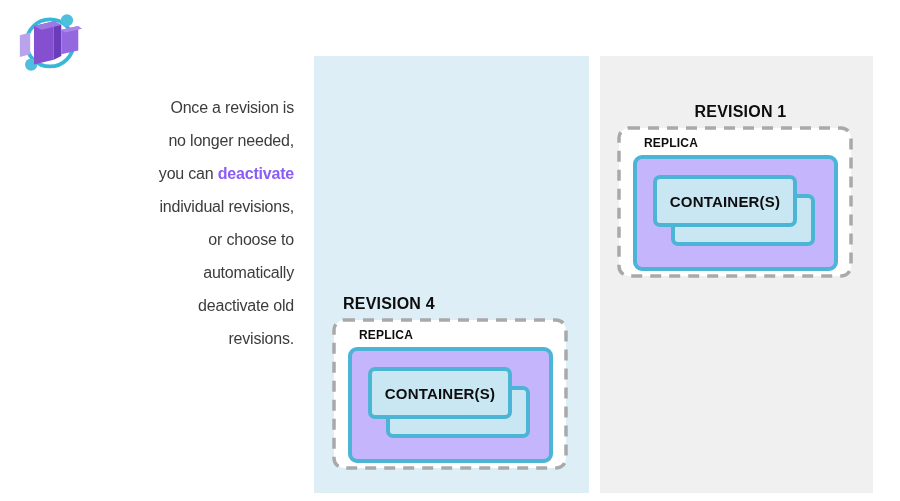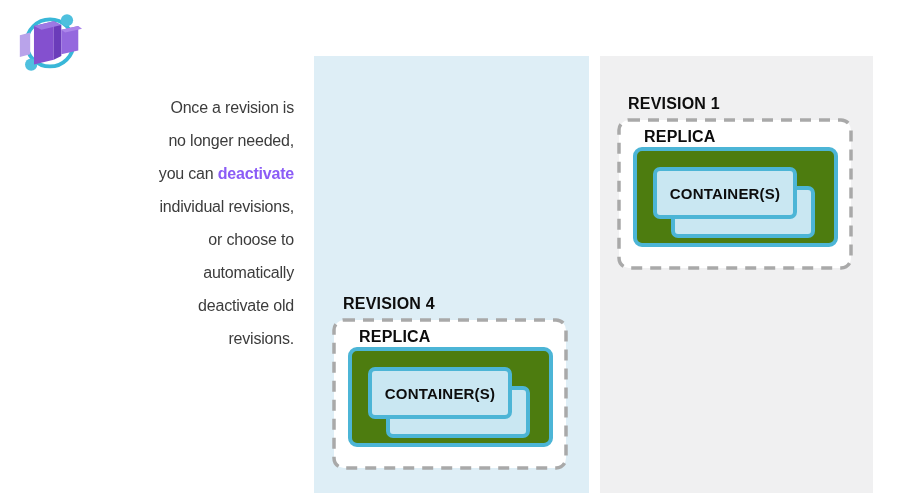--- a/index.html
+++ b/index.html
@@ -37,41 +37,41 @@
   .col-header.inactive { left: 596px; width: 282px; }
 
   
   .panel { position: absolute; top: 56px; height: 437px; }
   .panel.active   { left: 314px; width: 275px; background: #deeef6; }
   .panel.inactive { left: 600px; width: 273px; background: #f0f0f1; }
 
   
   .revision-card { position: absolute; }
   .revision-card.rev2 { left: 18px; top: 238px; }
-  .revision-card.rev1 { left: 17px; top: 38px;  }
+  .revision-card.rev1 { left: 17px; top: 46px; text-align: center;  }
 
   .revision-label {
     font-size: 16px; font-weight: 700; color: #0d0d0d;
     padding-left: 11px; margin-bottom: 5px; letter-spacing: 0.2px;
     height: 19px; line-height: 19px;
   }
 
   .dashed-box { position: relative; width: 236px; height: 152px; }
   .dashed-box svg.dash-stroke { position: absolute; left: 0; top: 0; width: 236px; height: 152px; }
 
   .replica-label {
     position: absolute; left: 27px; top: 10px;
-    font-size: 16px; font-weight: 700; color: #0d0d0d; letter-spacing: 0.2px;
+    font-size: 12px; font-weight: 700; color: #0d0d0d; letter-spacing: 0.2px;
   }
 
   .replica-box {
     position: absolute; left: 16px; top: 29px;
-    width: 205px; height: 100px;
+    width: 205px; height: 116px;
     box-sizing: border-box;
-    background: #4d7c0f;
+    background: #c4b5fd;
     border: 4px solid #4cb5d6;
     border-radius: 9px;
   }
 
   .container-box {
     position: absolute;
     width: 144px; height: 52px;
     box-sizing: border-box;
     background: #c9e7f2;
     border: 4px solid #4cb5d6;

